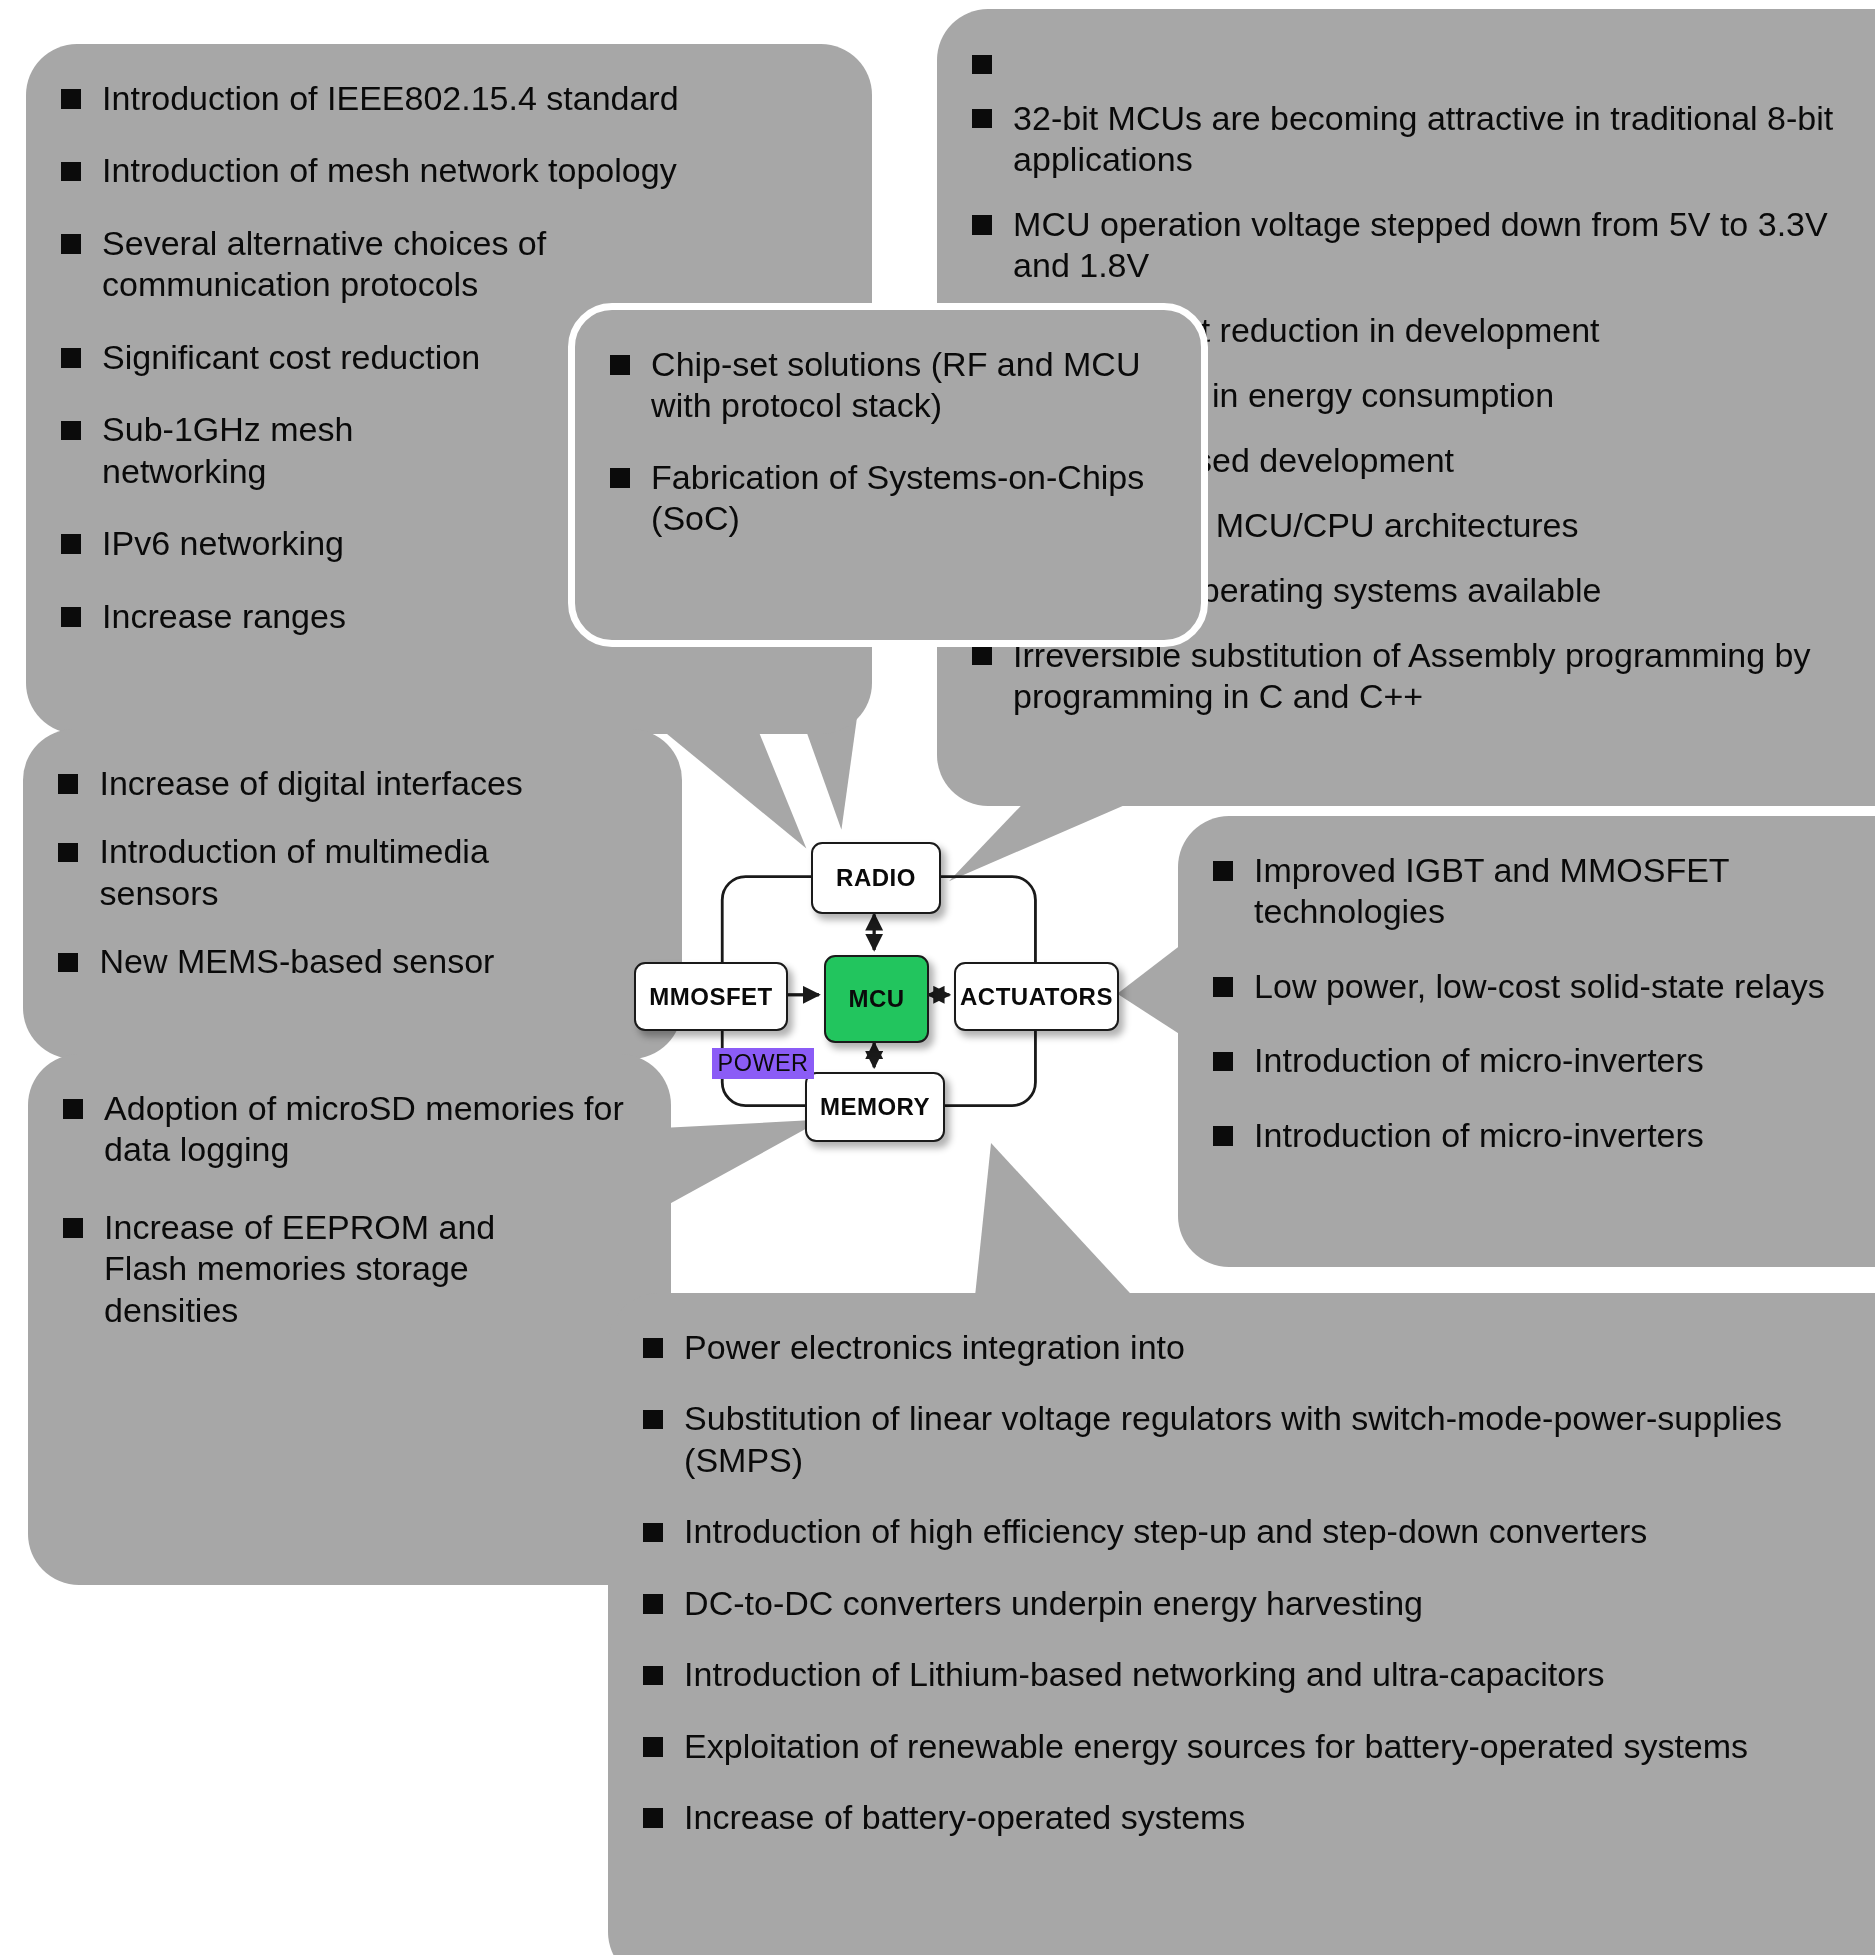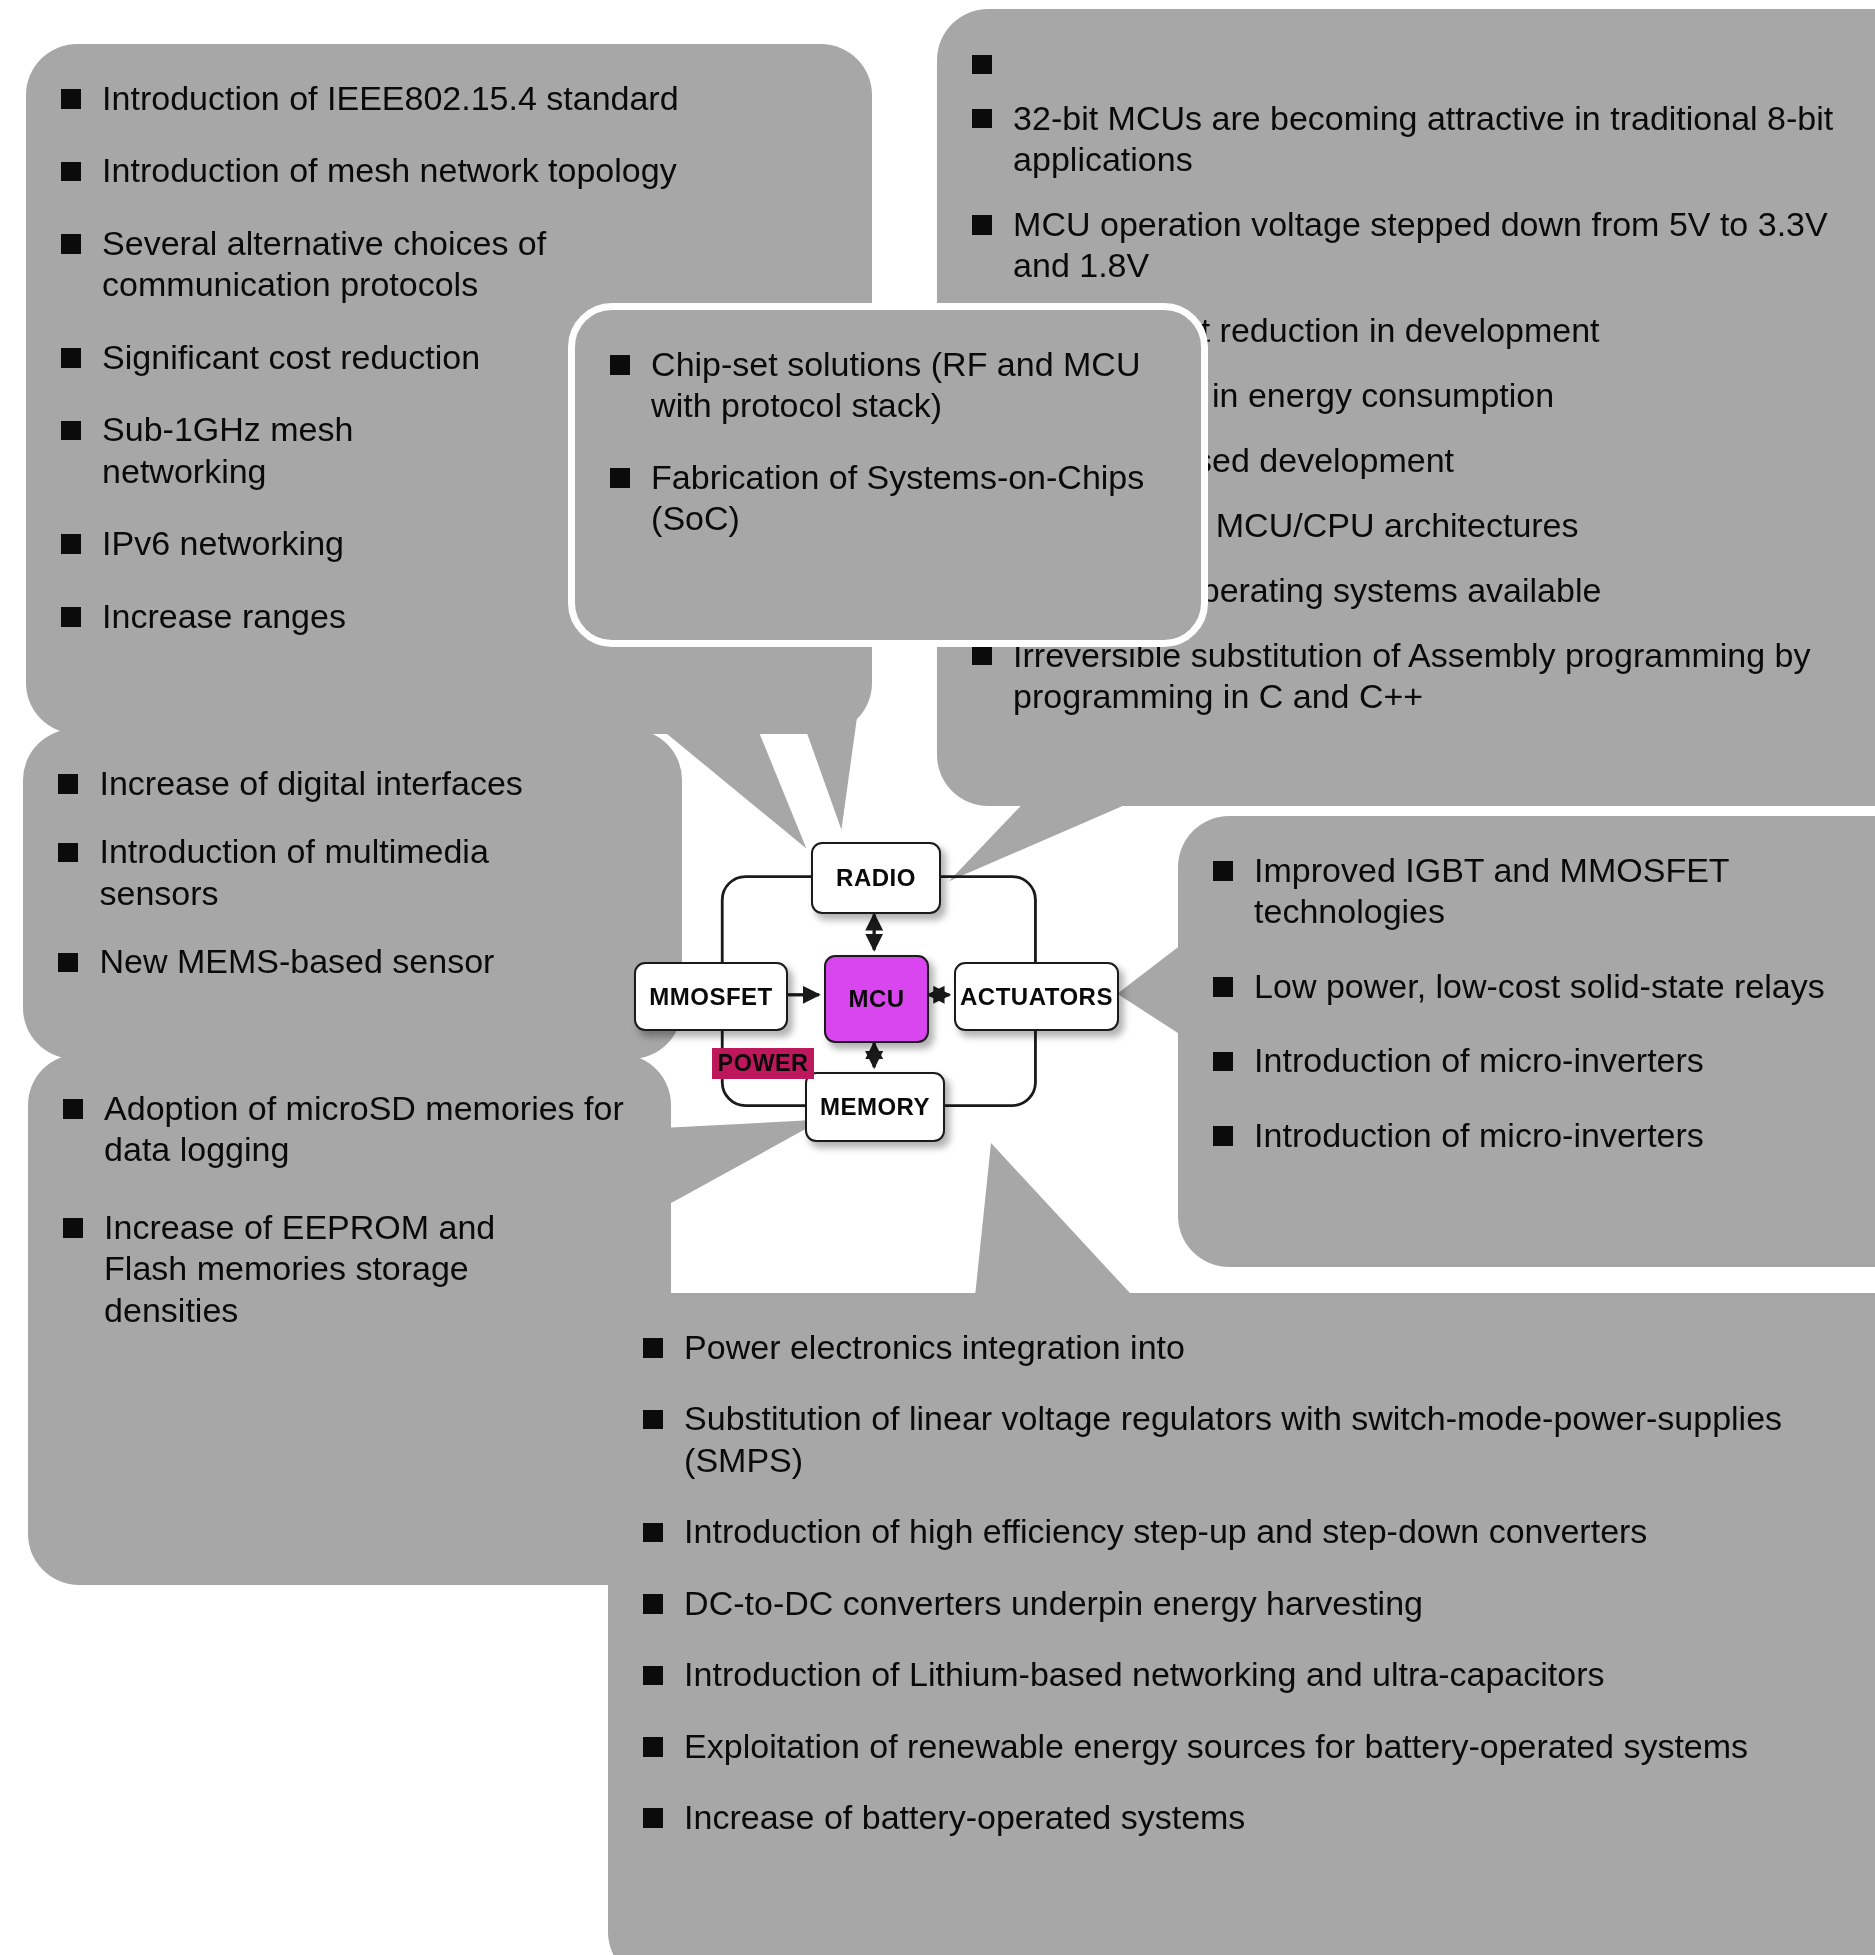--- a/index.html
+++ b/index.html
@@ -34,26 +34,26 @@
 
   
   .node{
     position:absolute;background:#ffffff;border:2.8px solid #1a1a1a;border-radius:11.2px;
     display:flex;align-items:center;justify-content:center;
     font-weight:bold;font-size:24px;letter-spacing:0.5px;z-index:5;
     box-shadow:4.7px 5.6px 7.5px rgba(0,0,0,0.30);
   }
   #nd-radio    {left:811px;top:842px;width:126px;height:68px;}
   #nd-sensors  {left:634px;top:962px;width:150px;height:65px;}
-  #nd-mcu      {left:824px;top:955px;width:101px;height:84px;background:#d946ef;}
+  #nd-mcu      {left:824px;top:955px;width:101px;height:84px;background:#22c55e;}
   #nd-actuators{left:954px;top:962px;width:161px;height:65px;}
   #nd-memory   {left:805px;top:1072px;width:136px;height:66px;}
   #lbl-power{
     position:absolute;left:712px;top:1048px;z-index:5;
-    font-weight:bold;font-size:23.4px;background:#be185d;padding:1.9px 5.6px;letter-spacing:0.5px;
+    font-weight:normal;font-size:23.4px;background:#8b5cf6;padding:1.9px 5.6px;letter-spacing:0.5px;
   }
 </style>
 </head>
 <body>
 
 <svg id="tails" width="1875" height="1955" viewBox="0 0 4011 4182">
   <polygon points="1220,1400 1560,1410 1725,1815" fill="#a7a7a7"></polygon>
   <polygon points="1620,1270 1870,1270 1800,1775" fill="#a7a7a7"></polygon>
   <polygon points="2340,1560 2780,1560 2030,1885" fill="#a7a7a7"></polygon>
   <polygon points="1300,1890 1300,2060 1370,2122" fill="#a7a7a7"></polygon>

